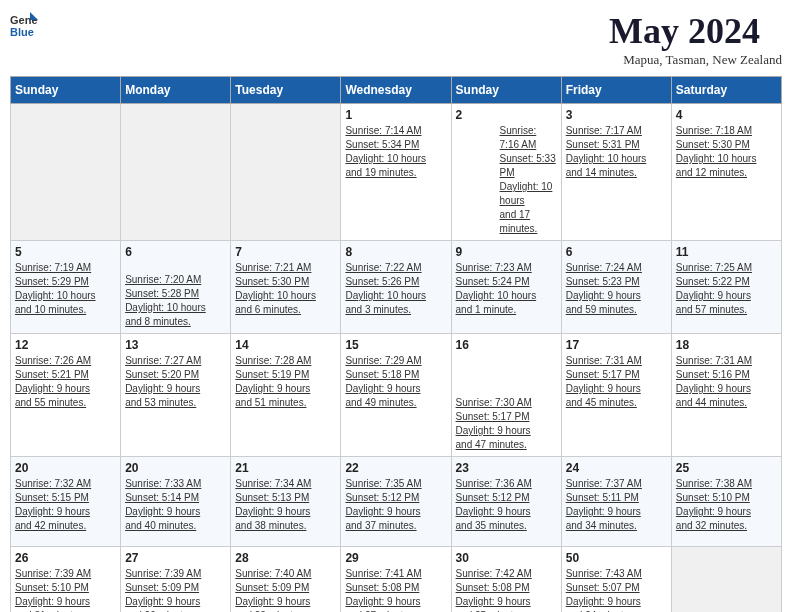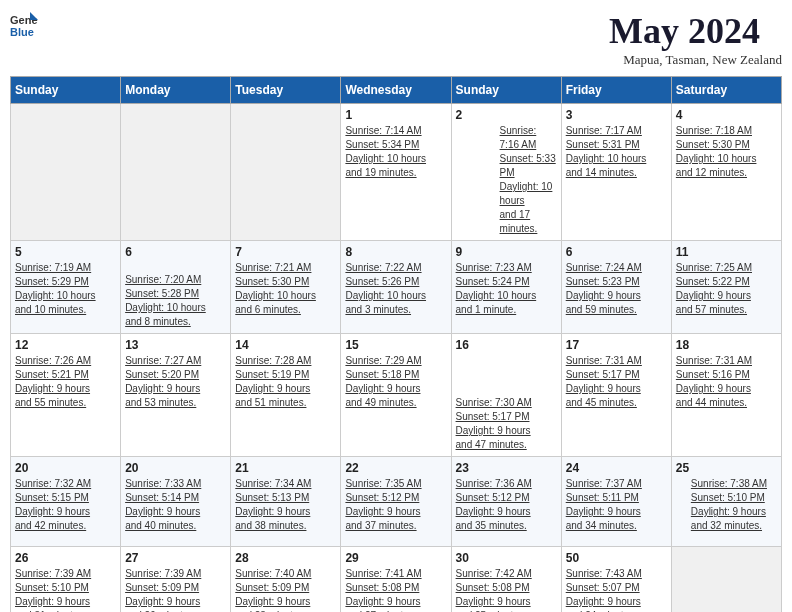--- a/index.html
+++ b/index.html
@@ -286,21 +286,21 @@
         </td>
         <td>
           <span class="day-number">24</span>
           <div class="day-info" style="white-space: pre-line;">Sunrise: 7:37 AM
 Sunset: 5:11 PM
 Daylight: 9 hours
 and 34 minutes.</div>
         </td>
         <td>
           <span class="day-number">25</span>
-          <div class="day-info" style="white-space: pre-line; margin-left: 15px;">Sunrise: 7:38 AM
+          <div class="day-info" style="white-space: pre-line;">Sunrise: 7:38 AM
 Sunset: 5:10 PM
 Daylight: 9 hours
 and 32 minutes.</div>
         </td>
       </tr>
       <tr>
         <td>
           <span class="day-number">26</span>
           <div class="day-info" style="white-space: pre-line;">Sunrise: 7:39 AM
 Sunset: 5:10 PM

